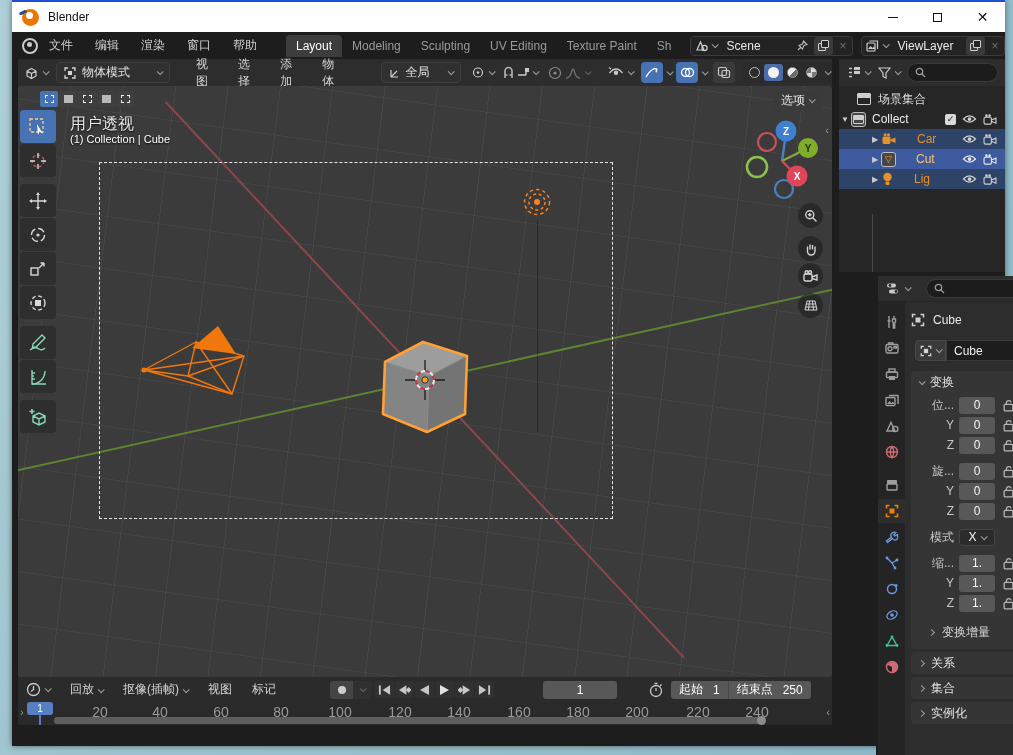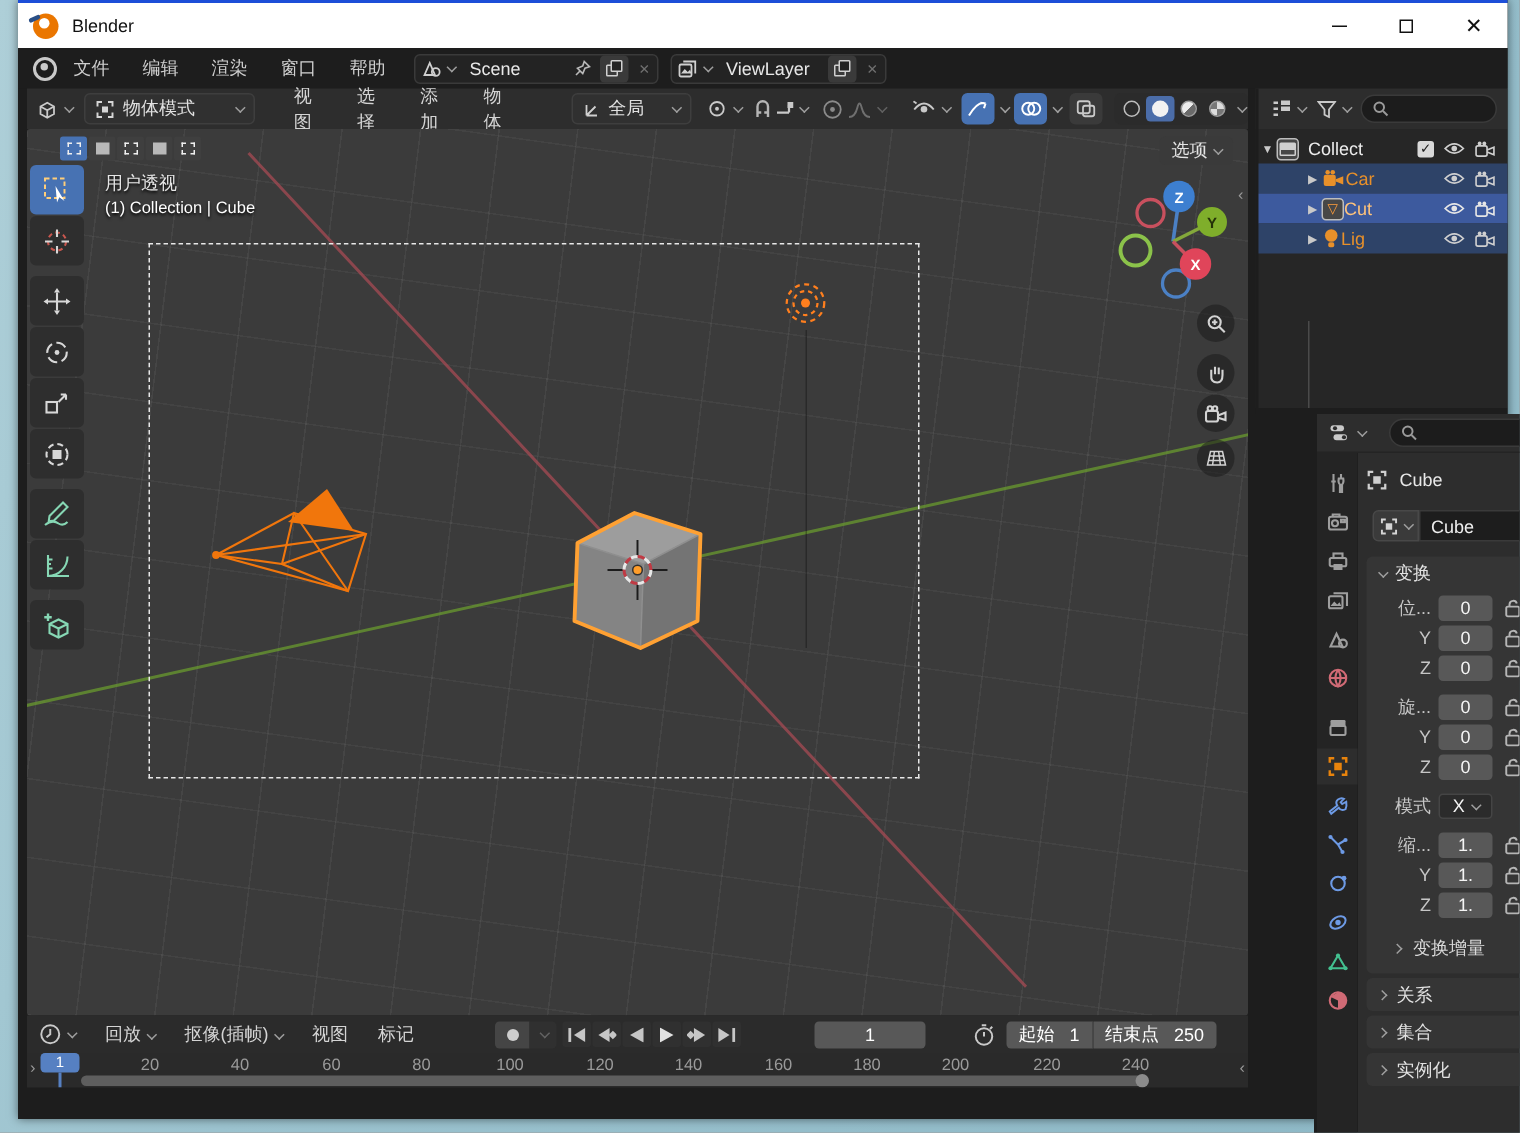--- a/index.html
+++ b/index.html
@@ -77,21 +77,21 @@
   .navball{position:absolute;left:722px;top:31px}
   .sidebtn{position:absolute;left:780px;width:25px;height:25px;border-radius:50%;background:rgba(28,28,28,.55);display:flex;align-items:center;justify-content:center}
   .sidebtn svg{stroke:#d3d3d3;fill:none;stroke-width:1.4}
   .edgearrow{position:absolute;color:#9a9a9a;font-size:11px}
   
   .outliner{position:absolute;left:825px;top:84px;width:168px;height:186px;background:#262626;border-left:2px solid #1d1d1d;padding-top:3px}
   .orow{height:20px;display:flex;align-items:center;position:relative;font-size:12px;color:#d8d8d8}
   .orow .tri{font-size:8px;color:#c9c9c9;width:12px;text-align:center}
   .orow.sel{background:#2e4368}
   .orow.active{background:#3d5a9e}
-  .oname{color:#e8902a;margin-left:0;flex:1;white-space:nowrap;overflow:hidden}
+  .oname{color:#e8902a;margin-left:20px;flex:1;white-space:nowrap;overflow:hidden}
   .oname.white{color:#ffc37a}
   .orowicons{display:flex;align-items:center;gap:6px;margin-right:8px}
   .indentline{position:absolute;left:33px;top:128px;width:1px;height:58px;background:#4a4a4a}
   .boxicon{width:14px;height:12px;position:relative;display:inline-block}
   .boxicon i{position:absolute;left:0;right:0;border:1.2px solid #cfcfcf;display:block}
   .boxicon i:first-child{top:0;height:5px;border-radius:1px;background:#cfcfcf}
   .boxicon i:last-child{top:4px;bottom:0;border-radius:1px}
   .meshbox{width:15px;height:15px;border:1px solid #bdbdbd;border-radius:3px;background:#474747;display:flex;align-items:center;justify-content:center;color:#ff9d3c;font-size:9px}
   .checkbox{width:11px;height:11px;background:#d9d9d9;border-radius:2px;color:#1c1c1c;font-size:9px;line-height:11px;text-align:center;font-weight:bold}
   
@@ -125,21 +125,21 @@
   .tbtn{width:19px;height:17px;background:#303030;border-radius:2px;display:flex;align-items:center;justify-content:center}
   .tbtn svg{fill:#c6c6c6}
   .recbtn{width:23px;height:18px;background:#454545;border-radius:3px 0 0 3px;display:flex;align-items:center;justify-content:center}
   .recdot{width:8px;height:8px;border-radius:50%;background:#cdcdcd}
   .framefield{position:absolute;left:525px;width:74px;height:18px;background:#585858;border-radius:3px;color:#fff;text-align:center;line-height:18px}
   .rangegrp{position:absolute;left:630px;display:flex;align-items:center}
   .rangefield{height:18px;background:#585858;color:#fff;display:flex;align-items:center;padding:0 8px;gap:10px}
   .rangefield.s{border-radius:3px 0 0 3px;border-right:1px solid #474747}
   .rangefield.e{border-radius:0 3px 3px 0}
   .ruler{position:absolute;left:6px;top:700px;width:814px;height:23px;background:#2a2a2a;overflow:hidden}
-  .tick{position:absolute;top:2px;transform:translateX(-50%);color:#9a9a9a;font-size:11px}
+  .tick{position:absolute;top:2px;transform:translateX(-50%);color:#9a9a9a;font-size:14px}
   .playhead{position:absolute;left:9px;top:0;width:26px;height:13px;background:#5680c2;border-radius:3px;color:#fff;font-size:10px;text-align:center;line-height:13px}
   .phstem{position:absolute;left:21px;top:13px;width:2px;height:10px;background:#5680c2}
   .hscroll{position:absolute;left:36px;right:70px;top:15px;height:7px;background:#5e5e5e;border-radius:4px}
   .hknob{position:absolute;right:-4px;top:-1px;width:9px;height:9px;border-radius:50%;background:#8b8b8b}
   
   .statusbar{position:absolute;left:0;top:726px;width:993px;height:20px;background:#191919;display:flex;align-items:center;color:#9c9c9c;font-size:11px}
   .keycap{border:1px solid #6e6e6e;border-radius:3px;padding:0 4px;height:14px;line-height:13px;font-size:10px;color:#bdbdbd;margin:0 4px}
   .mouseico{width:9px;height:13px;border:1.3px solid #bdbdbd;border-radius:4px;position:relative;margin:0 3px}
   .mouseico:before{content:"";position:absolute;left:3px;top:0;width:1.3px;height:5px;background:#bdbdbd}
   .spacecap{width:14px;height:8px;border:1.3px solid #bdbdbd;border-top:none;border-radius:0 0 3px 3px;margin:0 5px}
@@ -167,20 +167,28 @@
     </div>
   </div>
 
   <div class="topbar">
     <span class="blogo2"></span>
     <span class="menuitem">文件</span>
     <span class="menuitem">编辑</span>
     <span class="menuitem">渲染</span>
     <span class="menuitem">窗口</span>
     <span class="menuitem">帮助</span>
+    <div class="tabs">
+      <span class="tab active">Layout</span>
+      <span class="tab">Modeling</span>
+      <span class="tab">Sculpting</span>
+      <span class="tab">UV Editing</span>
+      <span class="tab">Texture Paint</span>
+      <span class="tab">Sh</span>
+    </div>
     <div class="idwidget">
       <span class="seg">
         <svg width="13" height="12" viewBox="0 0 13 12">
             <path d="M2 10 L5.5 2 L9 10 Z" fill="none" stroke="#d0d0d0" stroke-width="1.2"></path>
             <circle cx="9.5" cy="8" r="2.6" fill="none" stroke="#d0d0d0" stroke-width="1.2"></circle>
           </svg>
         <i class="chev"></i>
       </span>
       <span class="name">Scene</span>
       <span class="seg">
@@ -397,21 +405,21 @@
       <span class="smbtn">
           <span class="smglyph"></span>
         </span>
     </div>
 
     <div class="optionsbtn">
       <span>选项</span>
         <i class="chev"></i>
     </div>
 
-    <div class="vptext" style="top:28px;font-size:12px">用户透视</div>
+    <div class="vptext" style="top:28px;font-size:16px">用户透视</div>
     <div class="vptext" style="top:47px;font-size:11px;color:#fff">(1) Collection | Cube</div>
 
     <div class="toolcol">
       <div class="tool active">
         <svg width="20" height="20" viewBox="0 0 20 20">
             <rect x="2" y="2" width="13" height="13" stroke="#ffce7a" stroke-dasharray="3 2" fill="none" stroke-width="1.3"></rect>
             <path d="M9 7 L15 17 L11.5 14.5 L10 18 Z" fill="#fff" stroke="none"></path>
           </svg>
       </div>
       <div class="tool">
@@ -502,20 +510,28 @@
     <div class="sidebtn" style="top:207px">
       <svg width="14" height="13" viewBox="0 0 14 13">
           <path d="M3 2 H11 L13 11 H1 Z M5.6 2 L4.4 11 M8.4 2 L9.6 11 M2.4 5 H11.6 M1.8 8 H12.2" fill="none" stroke-width="1"></path>
         </svg>
     </div>
     <span class="edgearrow" style="right:3px;top:38px">‹</span>
   </div>
 
   <div class="outliner">
     <div class="indentline"></div>
+    <div class="orow">
+      <span style="width:18px"></span>
+      <span class="boxicon">
+          <i></i>
+          <i></i>
+        </span>
+      <span style="margin-left:7px;color:#dcdcdc">场景集合</span>
+    </div>
     <div class="orow">
       <span class="tri">▼</span>
       <span class="meshbox" style="color:#d8d8d8;font-size:8px">
           <span class="boxicon" style="width:11px;height:9px">
             <i></i>
             <i></i>
           </span>
         </span>
       <span style="margin-left:6px;color:#ededed;flex:1">Collect</span>
       <span class="orowicons">

